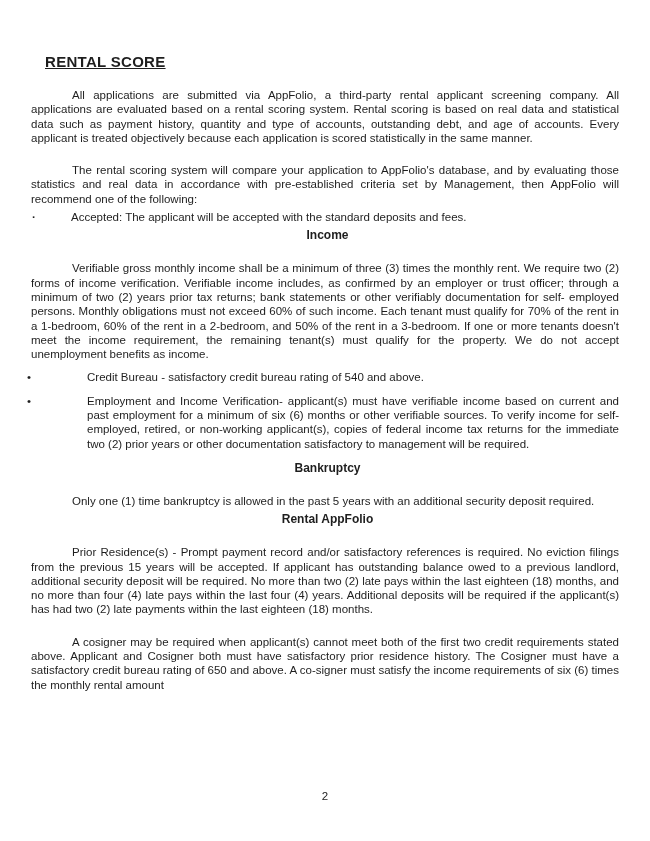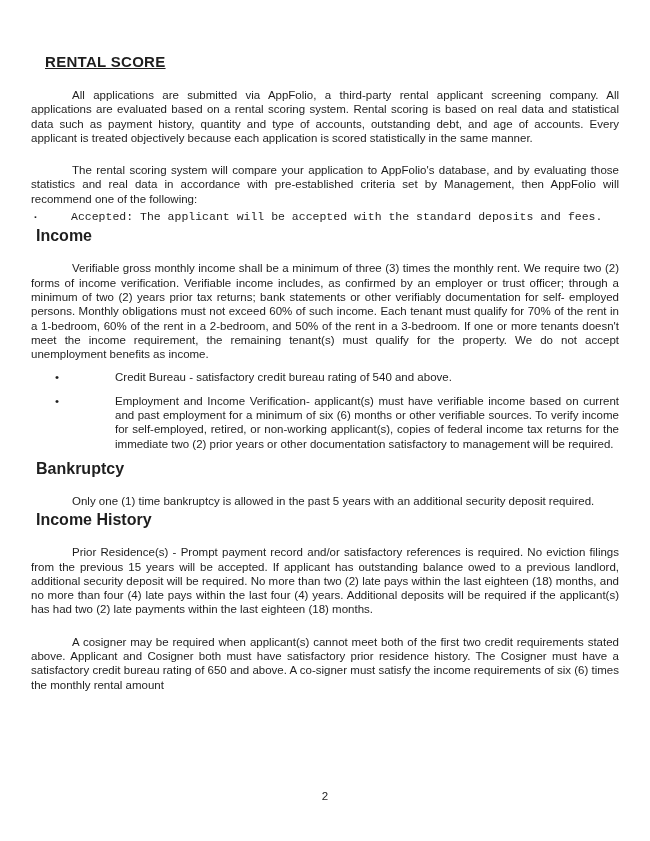--- a/index.html
+++ b/index.html
@@ -31,49 +31,48 @@
     text-decoration: underline;
     letter-spacing: 0.3px;
     margin: 0 0 13px 14px;
     text-align: left;
   }
   .para {
     margin: 18px 0 4px 0;
     text-indent: 41px;
   }
   .section-heading {
-    font-size: 16px;
+    font-size: 12px;
     line-height: 15px;
     font-weight: bold;
     margin: 3px 0 7px 5px;
-    text-align: left;
+    text-align: center;
   }
   ul.list-dot {
     list-style: none;
     margin: 2px 16px 4px 0;
     padding: 0;
-    font-family: Liberation Mono, monospace;
   }
   ul.list-dot li {
     margin-left: 57px;
     text-indent: -28px;
   }
   ul.list-dot li::before {
     content: "\00B7";
     display: inline-block;
     width: 11px;
     font-weight: bold;
   }
   ul.list-round {
     list-style: none;
     margin: 9px 0 10px 0;
     padding: 0;
   }
   ul.list-round li {
-    margin-left: 84px;
+    margin-left: 56px;
     text-indent: -30px;
   }
   ul.list-round li + li {
     margin-top: 9px;
   }
   ul.list-round li::before {
     content: "\2022";
     display: inline-block;
     width: 30px;
   }
@@ -108,20 +107,20 @@
 
 
   <ul class="list-round">
     <li>Credit Bureau - satisfactory credit bureau rating of 540 and above.</li>
     <li>Employment and Income Verification- applicant(s) must have verifiable income based on current and past employment for a minimum of six (6) months or other verifiable sources. To verify income for self-employed, retired, or non-working applicant(s), copies of federal income tax returns for the immediate two (2) prior years or other documentation satisfactory to management will be required.</li>
   </ul>
 
   <h2 class="section-heading">Bankruptcy</h2>
   <p class="para">Only one (1) time bankruptcy is allowed in the past 5 years with an additional security deposit required.</p>
 
-  <h2 class="section-heading">Income History</h2>
+  <h2 class="section-heading">Rental AppFolio</h2>
   <p class="para">Prior Residence(s) - Prompt payment record and/or satisfactory references is required. No eviction filings from the previous 15 years will be accepted. If applicant has outstanding balance owed to a previous landlord, additional security deposit will be required. No more than two (2) late pays within the last eighteen (18) months, and no more than four (4) late pays within the last four (4) years. Additional deposits will be required if the applicant(s) has had two (2) late payments within the last eighteen (18) months.</p>
 
   <p class="para">A cosigner may be required when applicant(s) cannot meet both of the first two credit requirements stated above. Applicant and Cosigner both must have satisfactory prior residence history. The Cosigner must have a satisfactory credit bureau rating of 650 and above. A co-signer must satisfy the income requirements of six (6) times the monthly rental amount</p>
 
 </div>
 
 <div class="page-number">2</div>
 
 </body></html>

